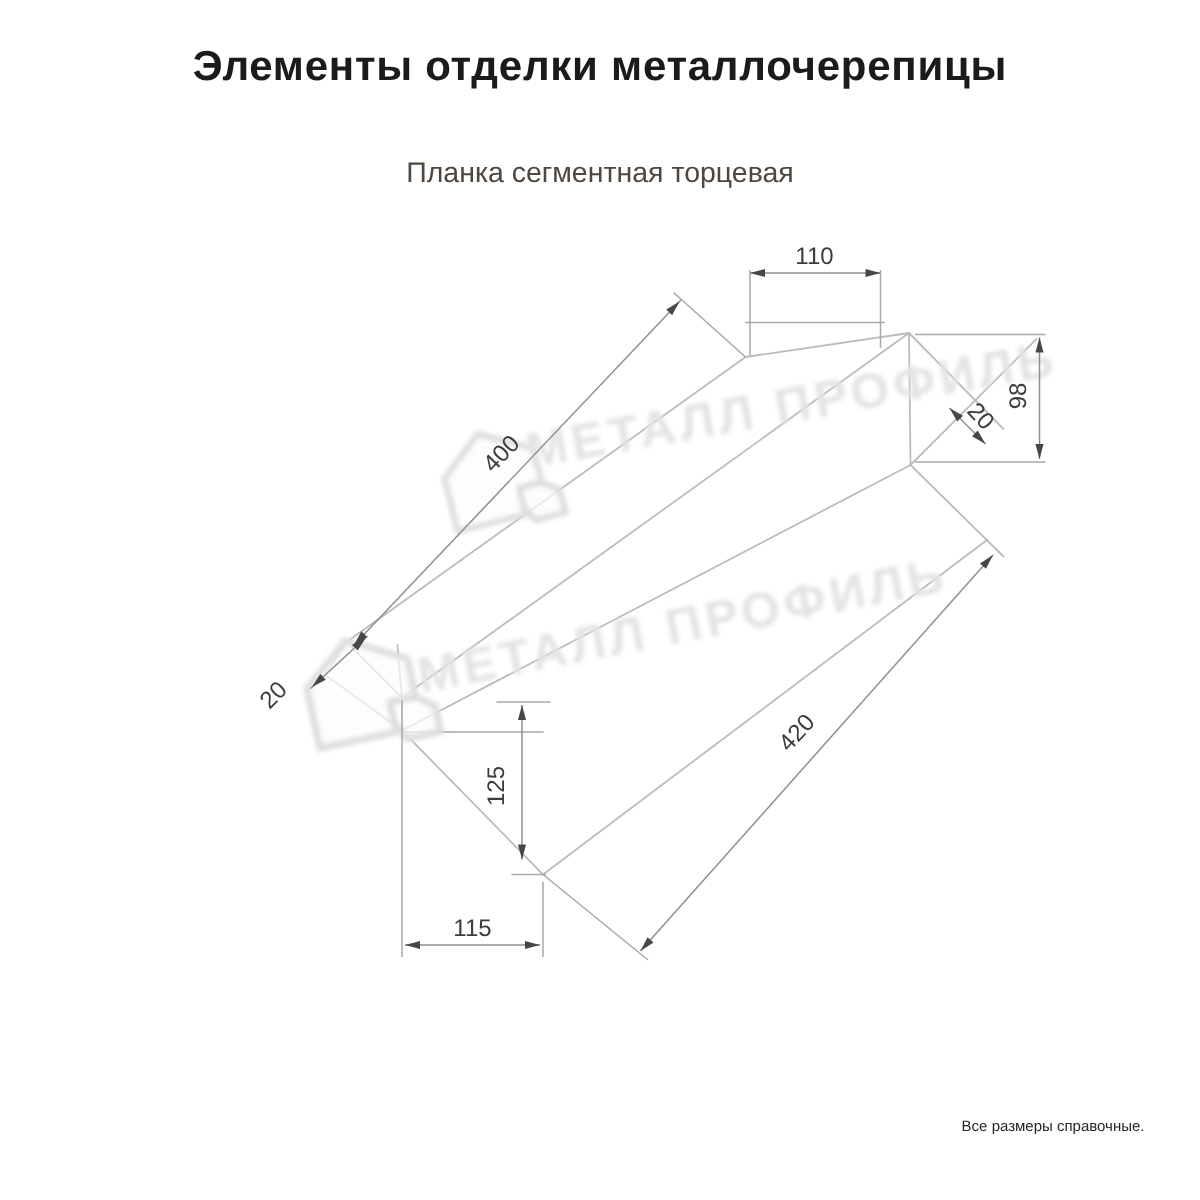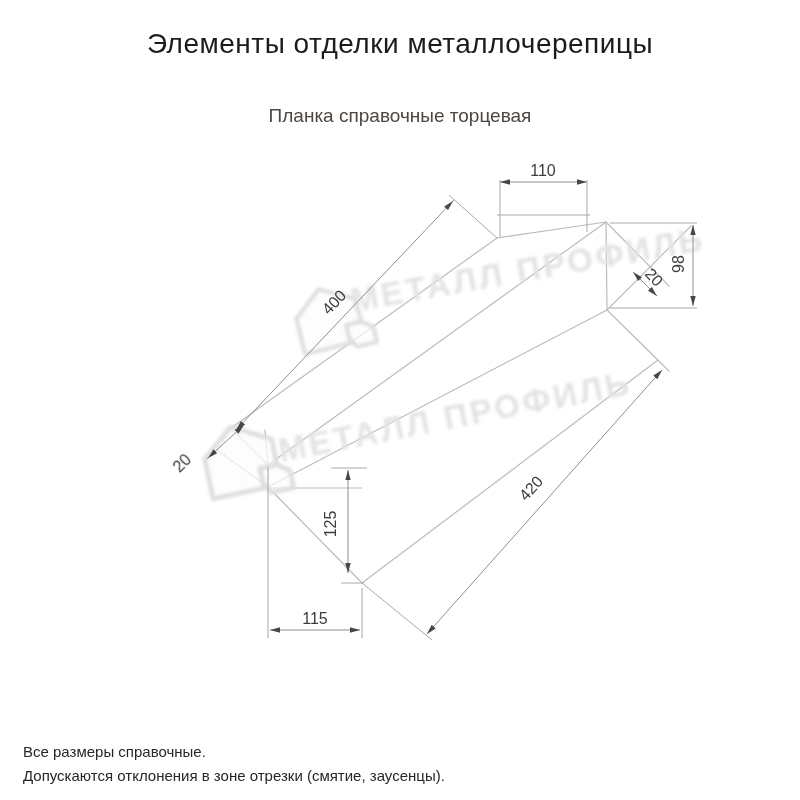--- a/index.html
+++ b/index.html
@@ -2,47 +2,47 @@
 <html><head>
 <meta charset="utf-8">
 <style>
   html,body{margin:0;padding:0;}
   body{
     width:800px;height:800px;background:#ffffff;position:relative;overflow:hidden;
     font-family:"Liberation Sans", sans-serif;
   }
   .main-title{
     position:absolute;left:0;top:28px;width:800px;text-align:center;
-    font-size:28px;font-weight:normal;color:#1b1b1b;letter-spacing:0.5px;
+    font-size:28px;font-weight:bold;color:#1b1b1b;letter-spacing:0.5px;
   }
   .subtitle{
     position:absolute;left:0;top:104px;width:800px;text-align:center;
     font-size:19px;line-height:23px;color:#4e463f;
   }
   .drawing-wrap{position:absolute;left:0;top:150px;width:800px;height:570px;margin-left:35px;}
   .footer{
     position:absolute;left:23px;top:740px;width:740px;
-    font-size:15px;line-height:24px;color:#262626;
+    font-size:10px;line-height:24px;color:#262626;text-align:right;
   }
   svg text.dim{
     font-family:"Liberation Sans", sans-serif;
     font-size:16px;fill:#3c3c3c;
   }
   svg text.wm{
     font-family:"Liberation Sans", sans-serif;
     font-size:33px;font-weight:bold;letter-spacing:3px;fill:#e3e3e3;
   }
 </style>
 </head>
 <body>
 
 <div class="main-title">Элементы отделки металлочерепицы</div>
 
 <div class="subtitle">
-  <div>Планка справочные торцевая</div>
+  <div>Планка сегментная торцевая</div>
 </div>
 
 <div class="drawing-wrap">
 <svg width="800" height="570" viewBox="0 150 800 570" xmlns="http://www.w3.org/2000/svg">
   <defs>
     <path id="ah" d="M0,0 L10,-2.7 L10,2.7 Z"></path>
     <filter id="wmblur" x="-20%" y="-20%" width="140%" height="140%">
       <feGaussianBlur stdDeviation="1.4"></feGaussianBlur>
     </filter>
   </defs>
@@ -134,14 +134,13 @@
     <text class="dim" transform="translate(151,467) rotate(-45)">20</text>
     <text class="dim" transform="translate(301,524) rotate(-90)">125</text>
     <text class="dim" x="280" y="624">115</text>
     <text class="dim" transform="translate(500,492) rotate(-47)">420</text>
   </g>
 </svg>
 </div>
 
 <div class="footer">
   <div>Все размеры справочные.</div>
-  <div>Допускаются отклонения в зоне отрезки (смятие, заусенцы).</div>
 </div>
 
 </body></html>

